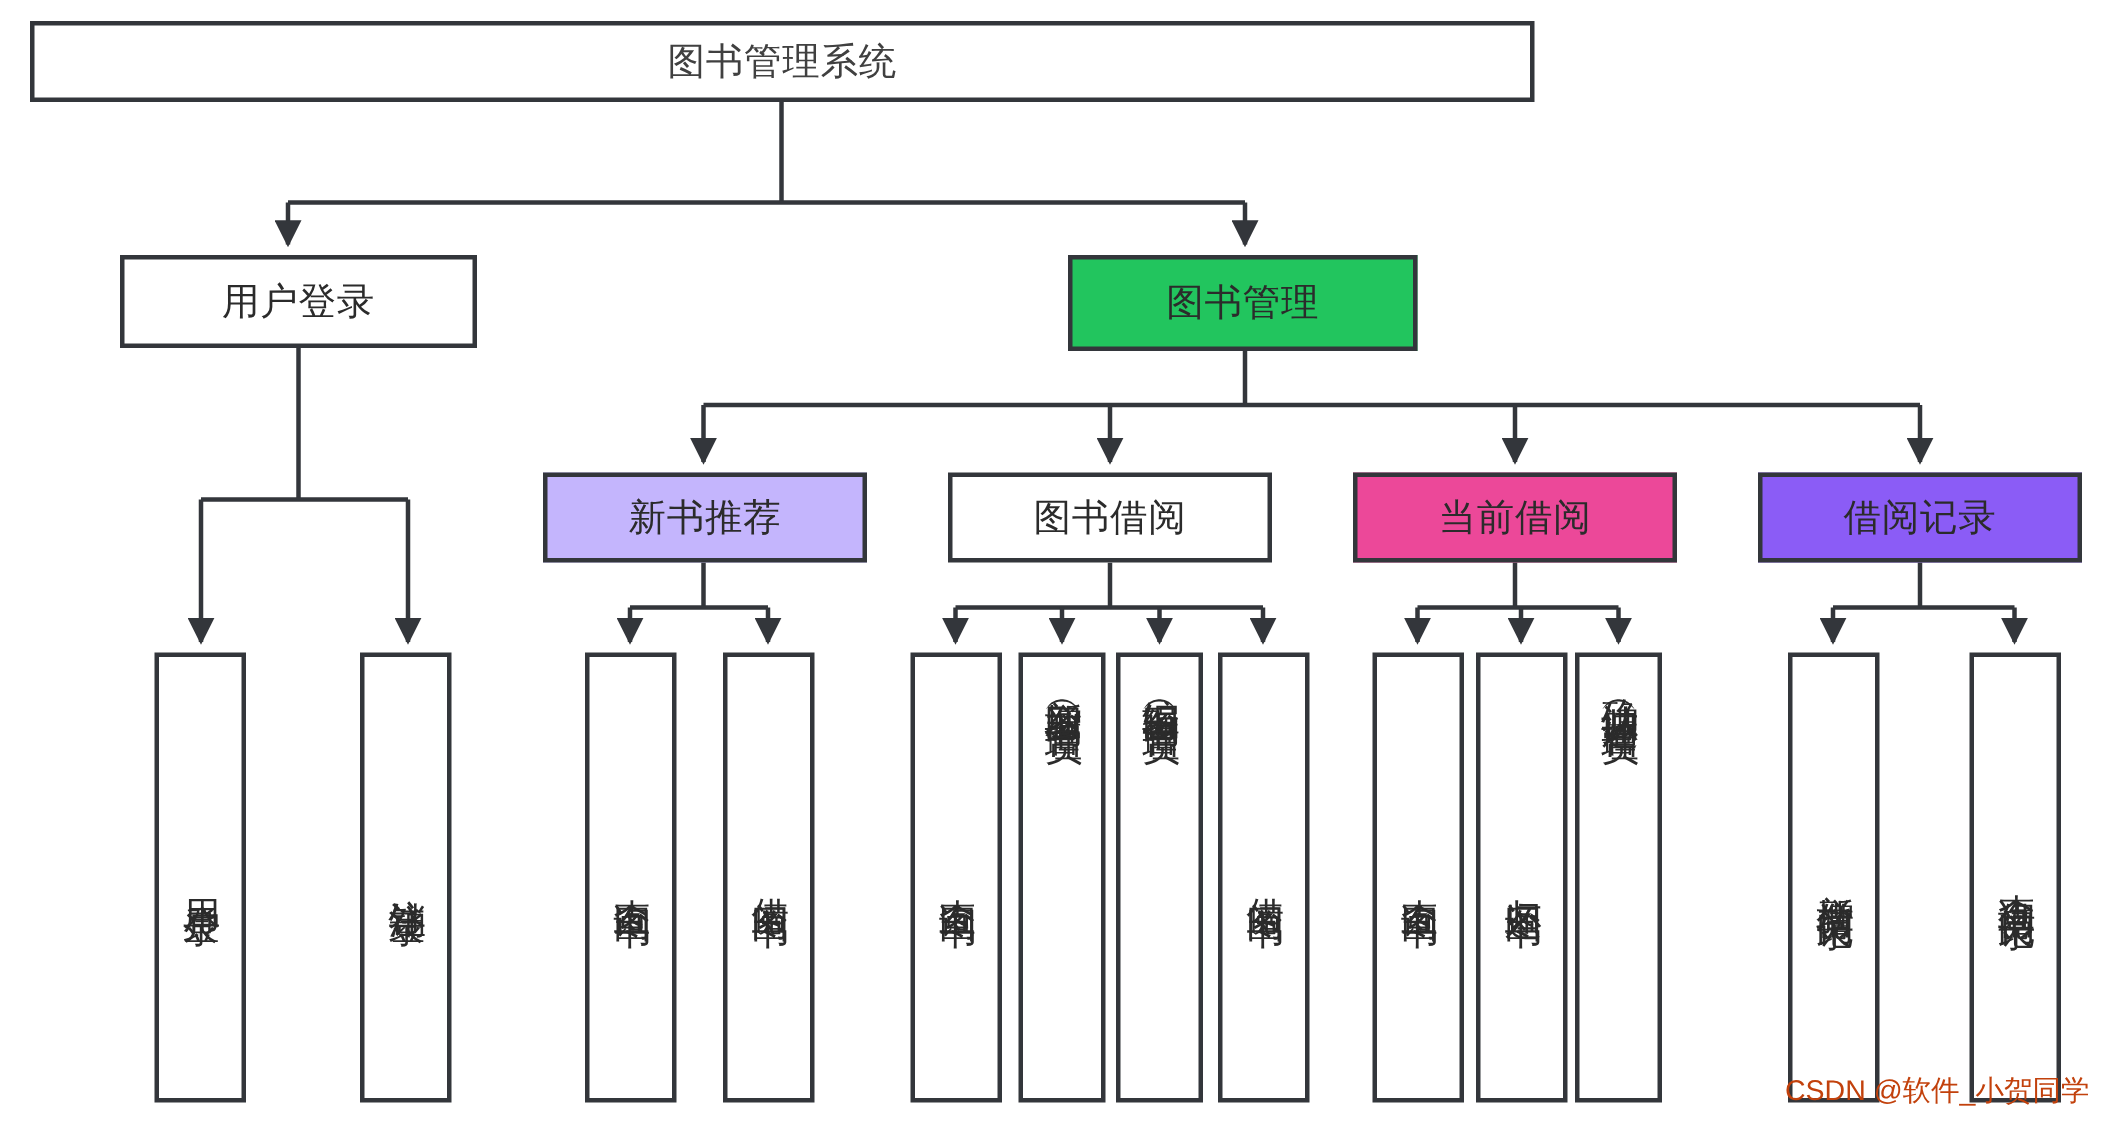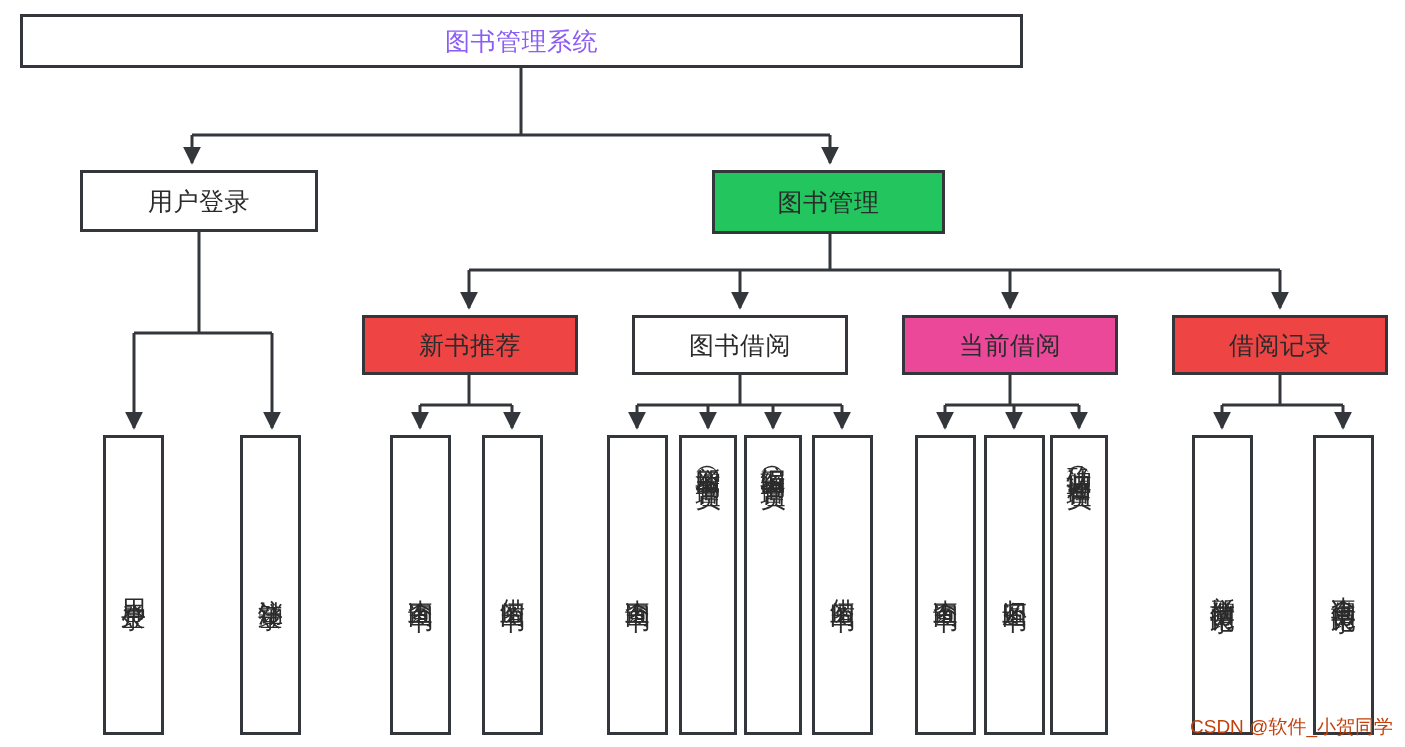--- a/index.html
+++ b/index.html
@@ -127,40 +127,40 @@
       <path d="M 1079 405 L 1079 428" marker-end="url(#arrow)"></path>
 
       <path d="M 1280 375 L 1280 405"></path>
       <path d="M 1222 405 L 1343 405"></path>
       <path d="M 1222 405 L 1222 428" marker-end="url(#arrow)"></path>
       <path d="M 1343 405 L 1343 428" marker-end="url(#arrow)"></path>
     </g>
   </svg>
 
   <div class="node h" style="left: 20px; top: 14px; width: 1003px; height: 54px; border-color: rgb(51, 54, 59); background: rgb(255, 255, 255);">
-    <span class="label" style="color: #8b5cf6;">图书管理系统</span>
+    <span class="label" style="color: #404040;">图书管理系统</span>
   </div>
 
   <div class="node h" style="left: 80px; top: 170px; width: 238px; height: 62px; border-color: rgb(51, 54, 59); background: rgb(255, 255, 255);">
     <span class="label" style="color: rgb(43, 43, 43);">用户登录</span>
   </div>
   <div class="node h" style="left: 712px; top: 170px; width: 233px; height: 64px; border-color: rgb(51, 54, 59); background: #22c55e;">
     <span class="label" style="color: rgb(43, 43, 43);">图书管理</span>
   </div>
 
-  <div class="node h" style="left: 362px; top: 315px; width: 216px; height: 60px; border-color: rgb(51, 54, 59); background: #ef4444;">
+  <div class="node h" style="left: 362px; top: 315px; width: 216px; height: 60px; border-color: rgb(51, 54, 59); background: #c4b5fd;">
     <span class="label" style="color: rgb(43, 43, 43);">新书推荐</span>
   </div>
   <div class="node h" style="left: 632px; top: 315px; width: 216px; height: 60px; border-color: rgb(51, 54, 59); background: rgb(255, 255, 255);">
     <span class="label" style="color: rgb(43, 43, 43); text-align: center;">图书借阅</span>
   </div>
   <div class="node h" style="left: 902px; top: 315px; width: 216px; height: 60px; border-color: rgb(51, 54, 59); background: #ec4899;">
     <span class="label" style="color: rgb(43, 43, 43);">当前借阅</span>
   </div>
-  <div class="node h" style="left: 1172px; top: 315px; width: 216px; height: 60px; border-color: rgb(51, 54, 59); background: #ef4444;">
+  <div class="node h" style="left: 1172px; top: 315px; width: 216px; height: 60px; border-color: rgb(51, 54, 59); background: #8b5cf6;">
     <span class="label" style="color: rgb(43, 43, 43);">借阅记录</span>
   </div>
 
   <div class="node v mid" style="left: 103px; top: 435px; width: 61px; height: 300px; border-color: rgb(51, 54, 59); background: rgb(255, 255, 255);">
     <span class="label" style="color: rgb(43, 43, 43);">用户登录</span>
   </div>
   <div class="node v mid" style="left: 240px; top: 435px; width: 61px; height: 300px; border-color: rgb(51, 54, 59); background: rgb(255, 255, 255);">
     <span class="label" style="color: rgb(43, 43, 43);">注销登录</span>
   </div>
   <div class="node v mid" style="left: 390px; top: 435px; width: 61px; height: 300px; border-color: rgb(51, 54, 59); background: rgb(255, 255, 255);">

